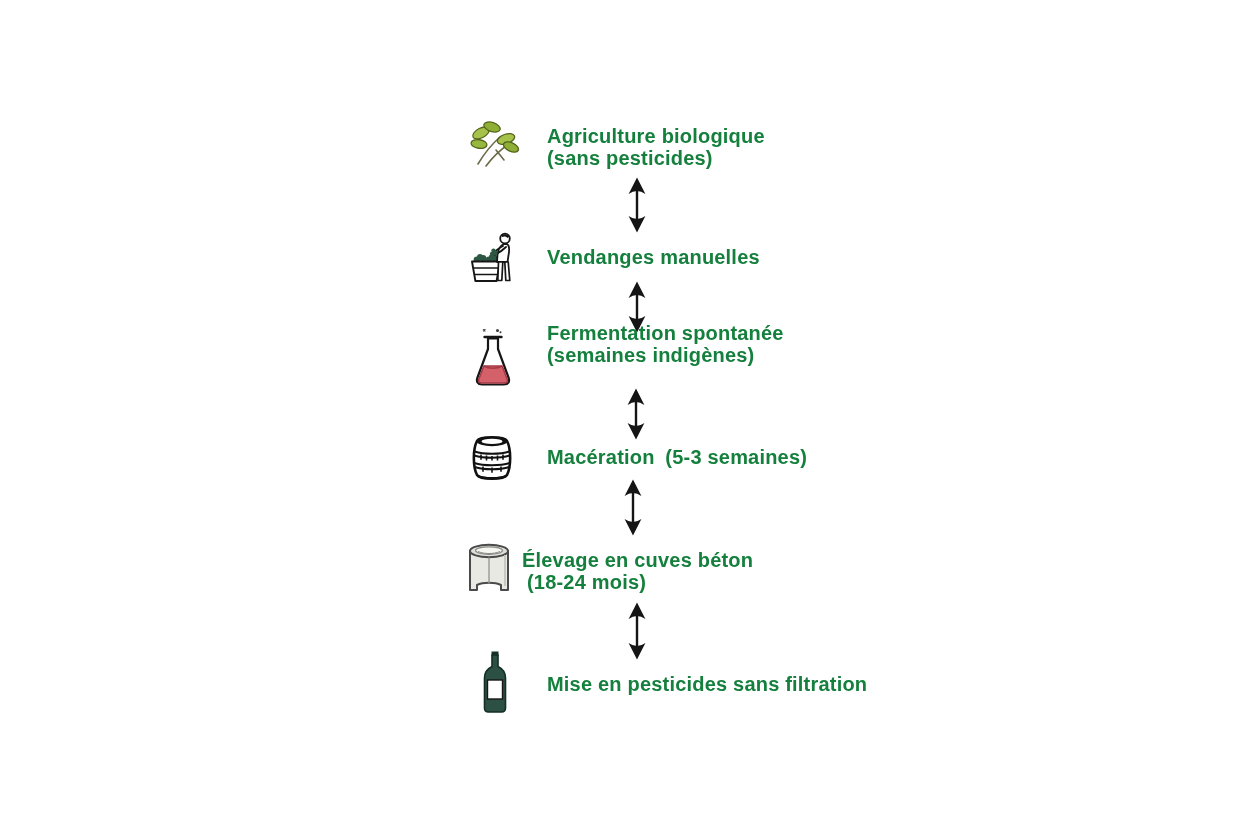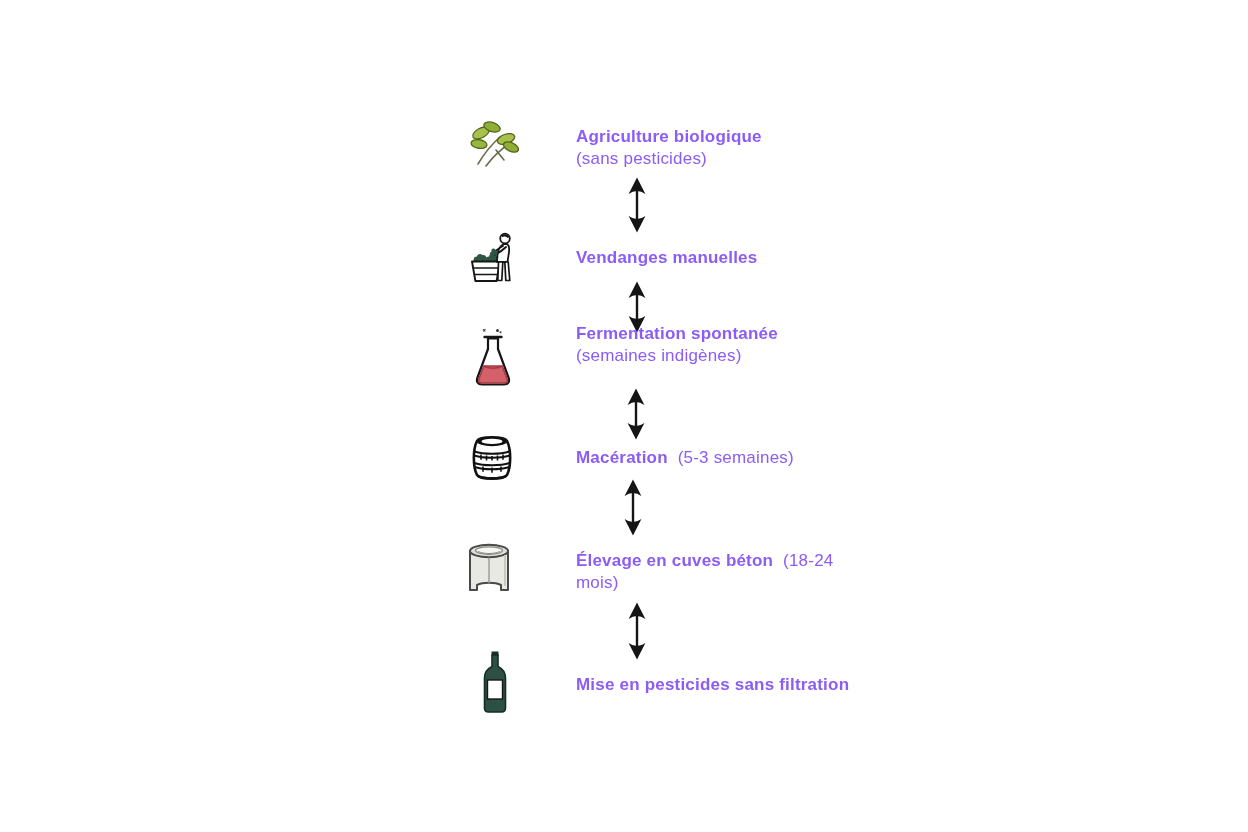--- a/index.html
+++ b/index.html
@@ -3,25 +3,25 @@
 <meta charset="utf-8">
 <style>
   html,body{margin:0;padding:0;}
   body{
     width:1248px;height:832px;background:#ffffff;position:relative;
     font-family:"Liberation Sans", sans-serif;overflow:hidden;
   }
   .canvas{position:absolute;inset:0;}
   .icon{position:absolute;display:block;line-height:0;}
   .label{
-    position:absolute;font-size:17px;line-height:21.5px;color:#8b5cf6;
-    letter-spacing:0.2px;width:272px;margin-left:29px;
+    position:absolute;font-size:20px;line-height:21.5px;color:#15803d;
+    letter-spacing:0.2px;width:272px;
   }
   .label .bold{font-weight:700;}
-  .label .reg{font-weight:400;}
+  .label .reg{font-weight:700;}
   .label .block{display:block;}
   .label .inline{margin-left:5px;}
   .nowrap{white-space:nowrap;width:auto;}
   .arrow{position:absolute;line-height:0;}
 </style>
 </head>
 <body>
 
 <div class="canvas">
 
@@ -128,21 +128,21 @@
   <span class="icon" style="left:461px;top:538px">
     <svg width="56" height="60" viewBox="0 0 56 60">
       <path d="M9 13 L9 52 L16 52 L16 47 C22 44 34 44 40 47 L40 52 L47 52 L47 13 Z" fill="#e9e9e4" stroke="#4a4a4a" stroke-width="2" stroke-linejoin="round"></path>
       <ellipse cx="28" cy="13" rx="19" ry="6.2" fill="#dededa" stroke="#4a4a4a" stroke-width="2"></ellipse>
       <ellipse cx="28" cy="12.6" rx="13.5" ry="3.8" fill="#f6f6f2" stroke="#8a8a84" stroke-width="1.2"></ellipse>
       <path d="M17 13.5 C23 16.2 33 16.2 39 13.5" fill="none" stroke="#8a8a84" stroke-width="1"></path>
       <path d="M28 19.5 V45" stroke="#9a9a94" stroke-width="1.4"></path>
       <path d="M44 17 V48" stroke="#c9c9c2" stroke-width="2"></path>
     </svg>
   </span>
-  <div class="label" style="left:547px;top:550px">
+  <div class="label" style="left:522px;top:550px">
     <span class="bold">Élevage en cuves béton</span>
     <span class="reg inline">(18-24 mois)</span>
   </div>
 
   <span class="arrow" style="left:624px;top:602px"><svg width="26" height="58" viewBox="0 0 26 58">
         <line x1="13" y1="10" x2="13" y2="48" stroke="#151515" stroke-width="2.4"></line>
         <path d="M13 0.5 L4.6 17 Q13 11 21.4 17 Z" fill="#151515"></path>
         <path d="M13 57.5 L4.6 41 Q13 47 21.4 41 Z" fill="#151515"></path>
       </svg></span>
 

